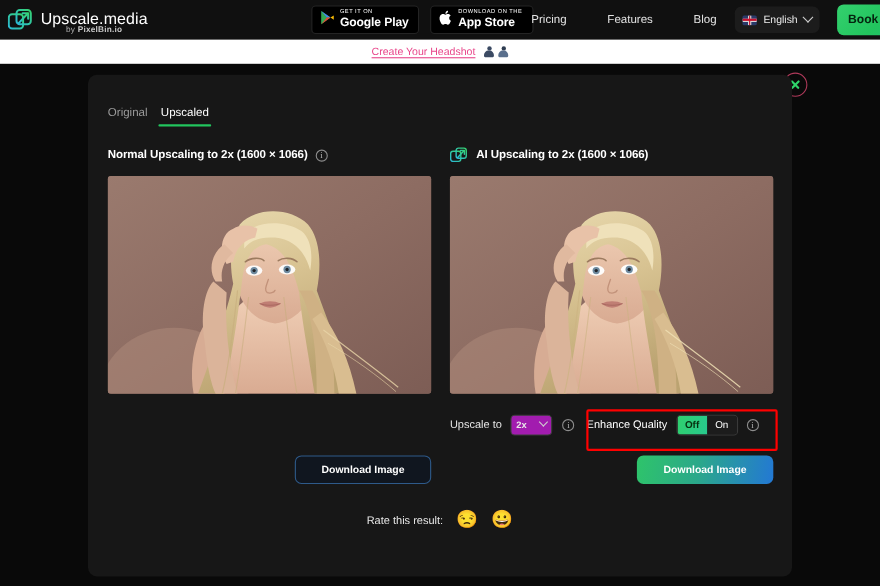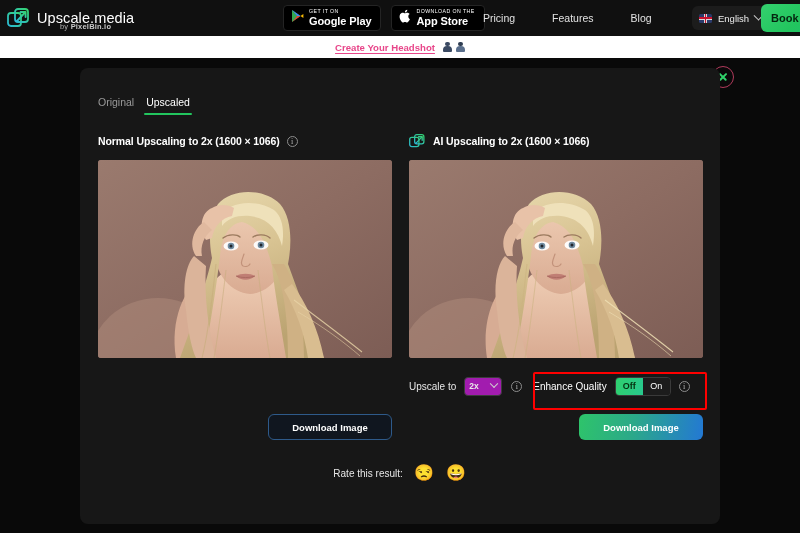--- a/index.html
+++ b/index.html
@@ -31,21 +31,21 @@
     border: 1px solid #242424;
   }
   .badge-lines { display: flex; flex-direction: column; line-height: 1; }
   .badge-top { color: #ffffff; font-size: 5.2px; letter-spacing: .45px; text-transform: uppercase; }
   .badge-bottom { color: #ffffff; font-size: 11px; font-weight: 700; margin-top: 2px; letter-spacing: -.1px; }
 
   .nav-links { position: absolute; left: 483px; top: 0; height: 36px; display: flex; align-items: center; gap: 37px; }
   .nav-link { color: #e2e2e2; font-size: 10.5px; }
 
   .lang-pill {
-    position: absolute; left: 692px; top: 6px;
+    position: absolute; left: 668px; top: 6px;
     height: 24px; border-radius: 6px; background: #1c1c1c;
     display: flex; align-items: center; gap: 6px; padding: 0 7px;
   }
   .flag { width: 13px; height: 9px; border-radius: 1.5px; position: relative; overflow: hidden; background: #2a3a6a; flex: none; }
   .flag::before { content:""; position:absolute; left:5px; top:0; width:3px; height:9px; background:#d8d8d8; }
   .flag::after { content:""; position:absolute; left:0; top:3px; width:13px; height:3px; background:#d8d8d8; }
   .flag i { position:absolute; left:5.7px; top:0; width:1.6px; height:9px; background:#c8102e; z-index:2; }
   .flag b { position:absolute; left:0; top:3.7px; width:13px; height:1.6px; background:#c8102e; z-index:2; }
   .lang-text { color: #ececec; font-size: 9.5px; }
   .chev { width:7px; height:7px; border-right:1.3px solid #cfcfcf; border-bottom:1.3px solid #cfcfcf; transform: rotate(45deg) translate(-2px,-2px); }
@@ -57,21 +57,21 @@
     display:flex; align-items:center; padding-left: 10px; white-space: nowrap; overflow:hidden;
   }
 
   
   .promo {
     position: absolute; top: 36px; left: 0; width: 800px; height: 22px;
     background: #ffffff;
     display: flex; align-items: center; justify-content: center; gap: 5px;
   }
   .promo-text { color: #1b1b1b; font-size: 9.6px; }
-  .promo-link { color: #e8468a; font-size: 9.6px; font-weight: 700; text-decoration: underline; text-underline-offset: 2px; }
+  .promo-link { color: #e8468a; font-size: 9.6px; font-weight: 400; text-decoration: underline; text-underline-offset: 2px; }
   .promo-icons { display:flex; gap:4px; margin-left: 3px; }
   .pi { width: 9px; height: 11px; position: relative; }
   .pi-head { position:absolute; left:2.4px; top:0; width:4.2px; height:4.2px; border-radius:50%; background:#3b4a63; }
   .pi-body { position:absolute; left:0; top:4.6px; width:9px; height:6.4px; border-radius:4px 4px 1px 1px; background:#3b4a63; }
   .pi.alt .pi-head { background:#2f3d52; } .pi.alt .pi-body { background:#5a6f8c; }
 
   
   .panel {
     position: absolute; left: 80px; top: 68px; width: 640px; height: 456px;
     background: #171717; border-radius: 8px;

